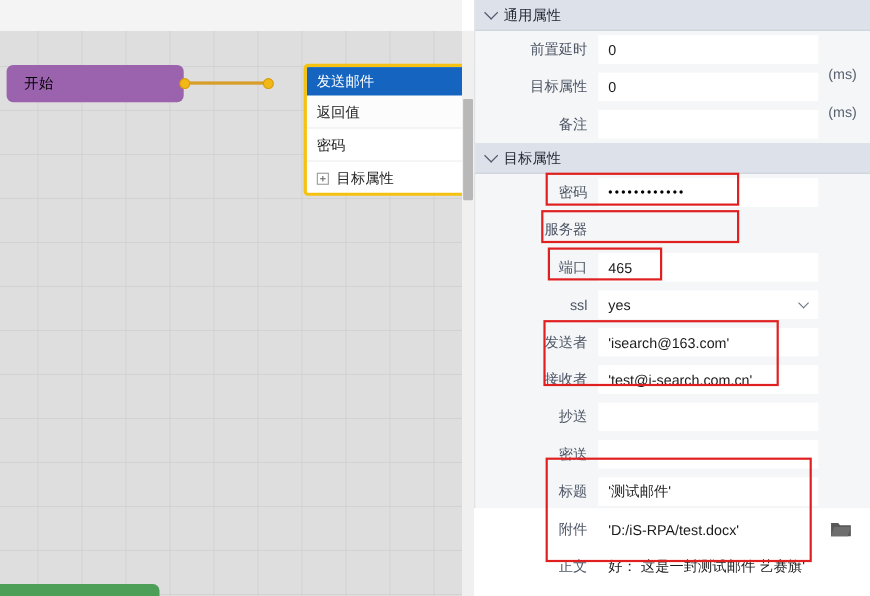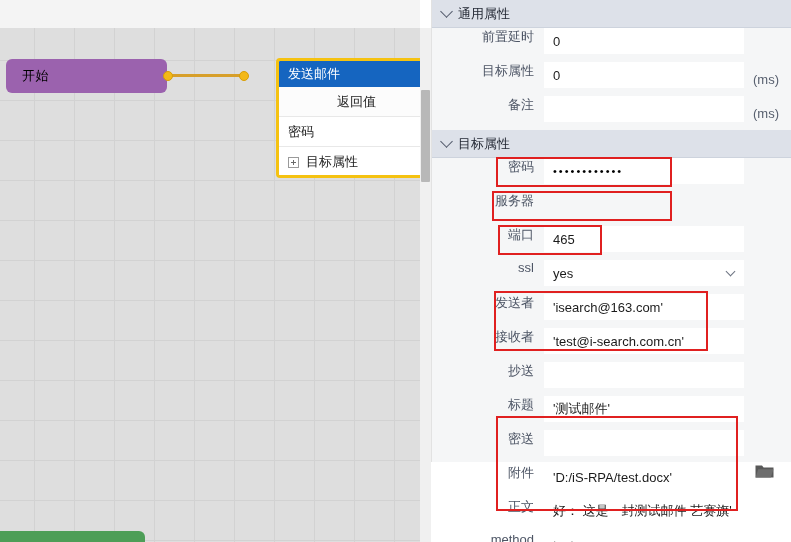--- a/index.html
+++ b/index.html
@@ -64,21 +64,21 @@
   }
   #mail-node .node-title {
     background: #1565c0; color: #fff; font-size: 13px;
     height: 26px; line-height: 26px; padding-left: 9px;
   }
   #mail-node .node-row {
     height: 30px; line-height: 30px; font-size: 13px; color: #222;
     border-bottom: 1px solid #e8e8e8; padding: 0 9px;
     background: #fafafa;
   }
-  #mail-node .node-row.ret { text-align: center; background: #fcfcfc; }
+  #mail-node .node-row.ret { text-align: left; background: #fcfcfc; }
   #mail-node .node-row.plain { background: #ffffff; text-align: left; }
   #mail-node .node-row.expand {
     background: #ffffff; border-bottom: none;
     display: flex; align-items: center; gap: 7px;
   }
   .plus-box {
     width: 11px; height: 11px; border: 1px solid #9a9a9a; background: #fff;
     position: relative; display: inline-block; flex: none;
   }
   .plus-box::before, .plus-box::after {
@@ -117,21 +117,21 @@
     border-bottom: 1px solid #cdd3dd;
   }
   .chev {
     width: 9px; height: 9px; border-right: 1.6px solid #51586a;
     border-bottom: 1.6px solid #51586a; transform: rotate(45deg);
     margin-top: -4px; flex: none;
   }
 
   .row {
     position: relative; height: 34px;
-    display: flex; align-items: flex-start;
+    display: flex; align-items: center;
   }
   .row .lbl {
     width: 112px; text-align: right; padding-right: 10px;
     font-size: 13px; color: #4d5565; flex: none;
     white-space: nowrap;
   }
   .row .fld {
     width: 200px; height: 26px; background: #ffffff;
     border: none; display: flex; align-items: center;
     padding-left: 9px; font-size: 13px; color: #1b1b1b;
@@ -255,27 +255,27 @@
       <div class="lbl">接收者</div>
       <div class="fld">'test@i-search.com.cn'</div>
     </div>
 
     <div class="row">
       <div class="lbl">抄送</div>
       <div class="fld"></div>
     </div>
 
     <div class="row">
+      <div class="lbl">密送</div>
+      <div class="fld"></div>
+    </div>
+
+    <div class="row">
       <div class="lbl">标题</div>
       <div class="fld">'测试邮件'</div>
-    </div>
-
-    <div class="row">
-      <div class="lbl">密送</div>
-      <div class="fld"></div>
     </div>
 
     <div class="row">
       <div class="lbl">附件</div>
       <div class="fld">'D:/iS-RPA/test.docx'</div>
       <svg class="folder-ico" viewBox="0 0 19 15">
         <path d="M0.5 1.5 L7 1.5 L8.6 3.4 L18.5 3.4 L18.5 13.5 L0.5 13.5 Z" fill="#585858"></path>
         <path d="M3.2 5.2 L18.4 5.2 L15.8 13.4 L0.6 13.4 Z" fill="#6e6e6e"></path>
       </svg>
     </div>

